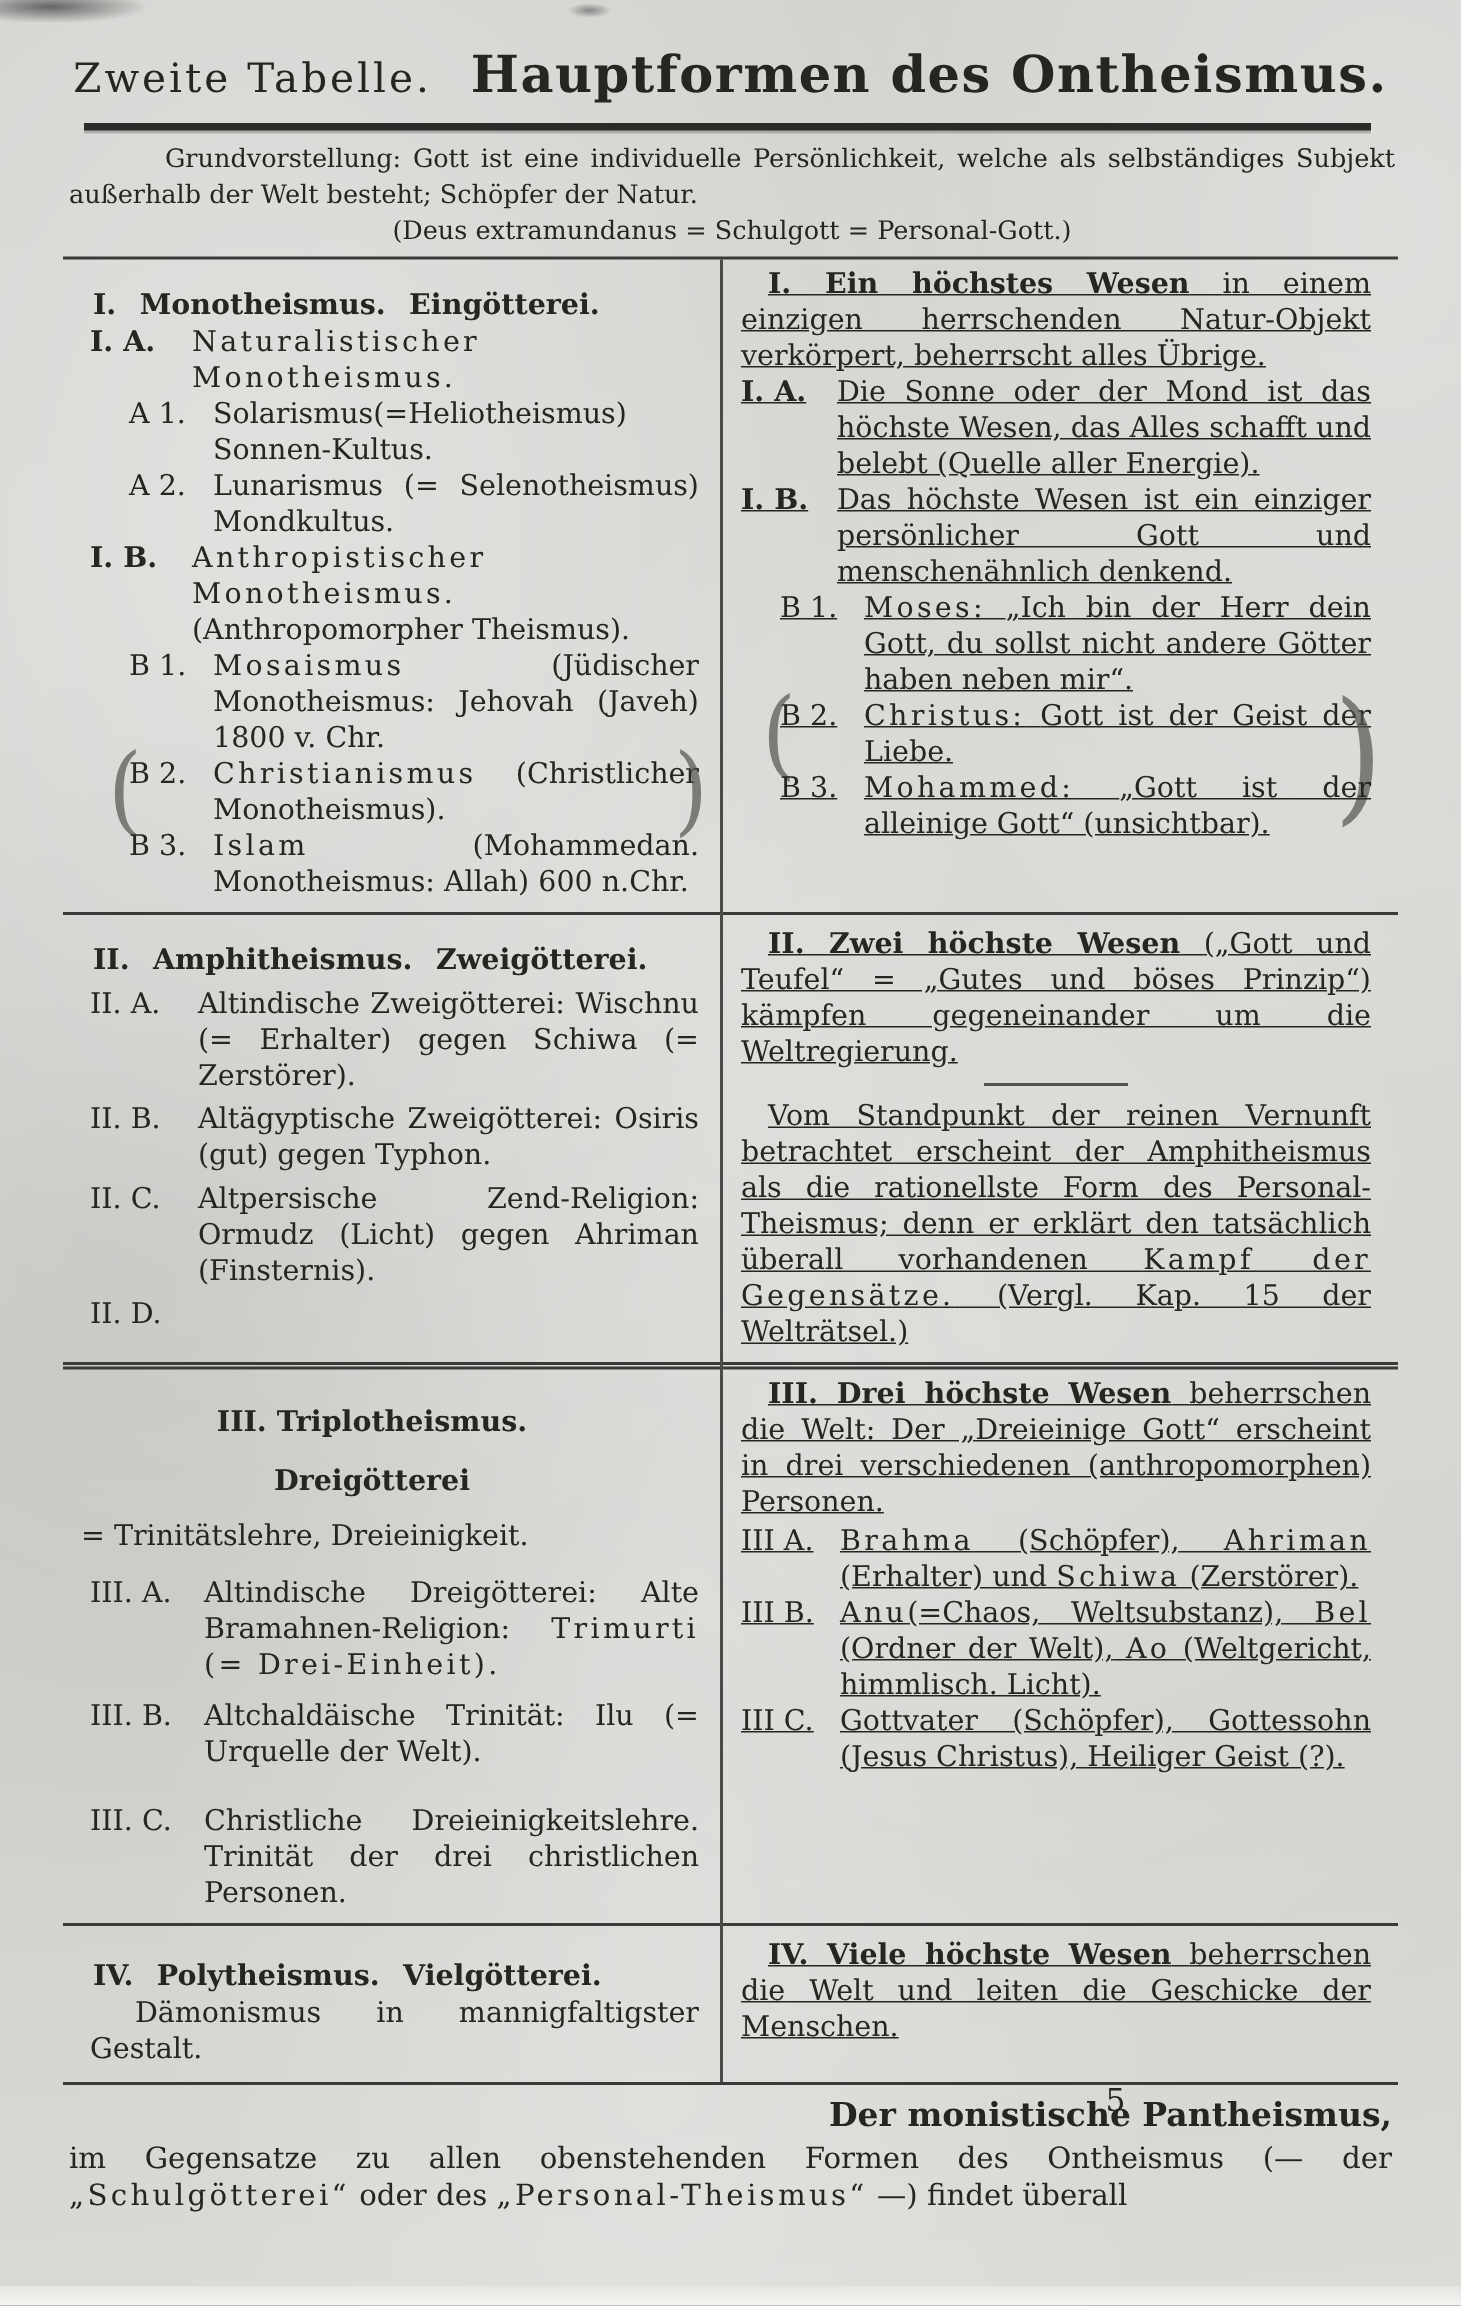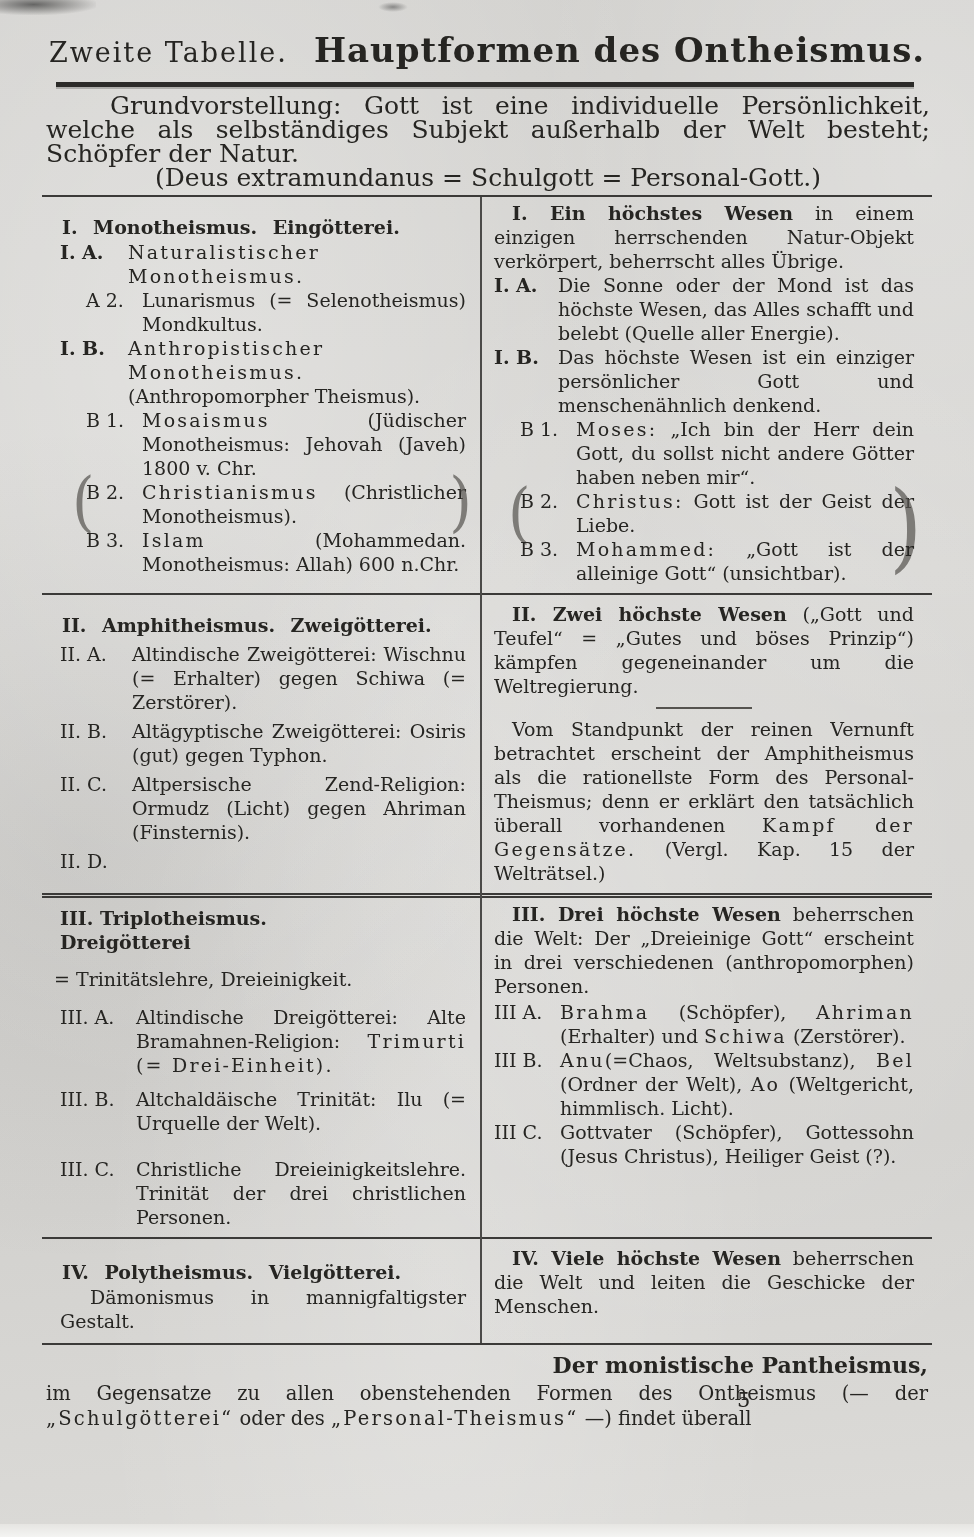--- a/index.html
+++ b/index.html
@@ -25,53 +25,53 @@
   .smudge-tm{position:absolute;left:378px;top:2px;width:30px;height:10px;
     background:radial-gradient(ellipse, rgba(40,40,40,.45), transparent 70%);}
 
   
   .header{padding-top:30px;text-align:center;white-space:nowrap;}
   .pretitle{font-size:27px;letter-spacing:2px;margin-right:26px;}
   .maintitle{font-size:34px;font-weight:bold;letter-spacing:1px;}
   .title-rule{height:5px;background:#2c2b29;margin:12px 60px 0 56px;box-shadow:0 2px 0 rgba(44,43,41,.25);}
 
   
-  .intro{margin:7px 44px 0 46px;font-size:25px;line-height:24px;}
+  .intro{margin:7px 44px 0 46px;font-size:17px;line-height:24px;}
   .intro-main{margin:0;text-align:justify;text-indent:64px;}
   .intro-paren{margin:0;text-align:center;}
 
   
   .tbl{position:relative;margin:5px 42px 0 42px;width:890px;
        border-top:2px solid #3b3a38;border-bottom:2px solid #3b3a38;
        font-size:19px;line-height:24px;}
   .vdiv{position:absolute;left:438px;top:0;bottom:0;width:2px;background:#4b4a48;}
   .row{display:flex;}
   .row + .row{border-top:2px solid #3b3a38;}
   .row.dbl{border-top:5px double #3b3a38;}
   .cellL{width:438px;box-sizing:border-box;padding:4px 14px 8px 18px;}
-  .cellR{width:450px;box-sizing:border-box;padding:4px 16px 8px 14px;}
+  .cellR{width:450px;box-sizing:border-box;padding:4px 16px 8px 14px;text-decoration:underline;}
 
   .shead{font-weight:bold;word-spacing:9px;margin:14px 0 1px 2px;}
   .it{display:flex;position:relative;}
   .lbl{flex:0 0 64px;}
   .txt{flex:1;text-align:justify;}
   .sub{padding-left:26px;}
   .sub .lbl{flex:0 0 56px;}
   .b{font-weight:bold;}
   .g{letter-spacing:2.2px;}
   .para{margin:0;text-align:justify;text-indent:18px;}
 
   
   .r1L .it.l1 .lbl{flex-basis:68px;}
   .r2 .it{margin-top:5px;}
   .r2 .lbl{flex:0 0 72px;}
   .r2R .para{margin-top:3px;}
   .minirule{width:96px;height:2px;background:#55534f;margin:9px auto 8px auto;}
   .r3L{padding-top:8px;}
-  .c-head{text-align:left;font-weight:bold;margin:0 30px 0 0;}
+  .c-head{text-align:center;font-weight:bold;margin:15px 30px 0 0;}
   .eqline{margin:13px 0 14px -6px;}
   .r3 .lbl{flex:0 0 76px;}
   .r3R .lbl{flex:0 0 66px;}
   .r3R .para{margin-bottom:2px;}
   .gap-top{margin-top:22px;}
   .sp-top{margin-top:10px;}
   .r4 .cellL,.r4 .cellR{padding-top:7px;padding-bottom:10px;}
   .iv-para{margin:0;text-align:justify;text-indent:30px;}
 
   
@@ -110,20 +110,24 @@
     <div class="vdiv"></div>
 
     <div class="row r1">
       <div class="cellL r1L">
         <div class="shead">I. Monotheismus. Eingötterei.</div>
         <div class="it l1">
           <span class="lbl b">I. A.</span>
           <span class="txt"><span class="g">Naturalistischer Monotheismus.</span></span>
         </div>
         <div class="it sub">
+          <span class="lbl">A 1.</span>
+          <span class="txt"><span>Solarismus(=Heliotheismus) Sonnen-Kultus.</span></span>
+        </div>
+        <div class="it sub">
           <span class="lbl">A 2.</span>
           <span class="txt"><span>Lunarismus (= Selenotheismus) Mondkultus.</span></span>
         </div>
         <div class="it l1">
           <span class="lbl b">I. B.</span>
           <span class="txt"><span class="g">Anthropistischer Monotheismus.</span> <span>(Anthropomorpher Theismus).</span></span>
         </div>
         <div class="it sub">
           <span class="lbl">B 1.</span>
           <span class="txt"><span class="g">Mosaismus</span> <span>(Jüdischer Monotheismus: Jehovah (Javeh) 1800 v. Chr.</span></span>

